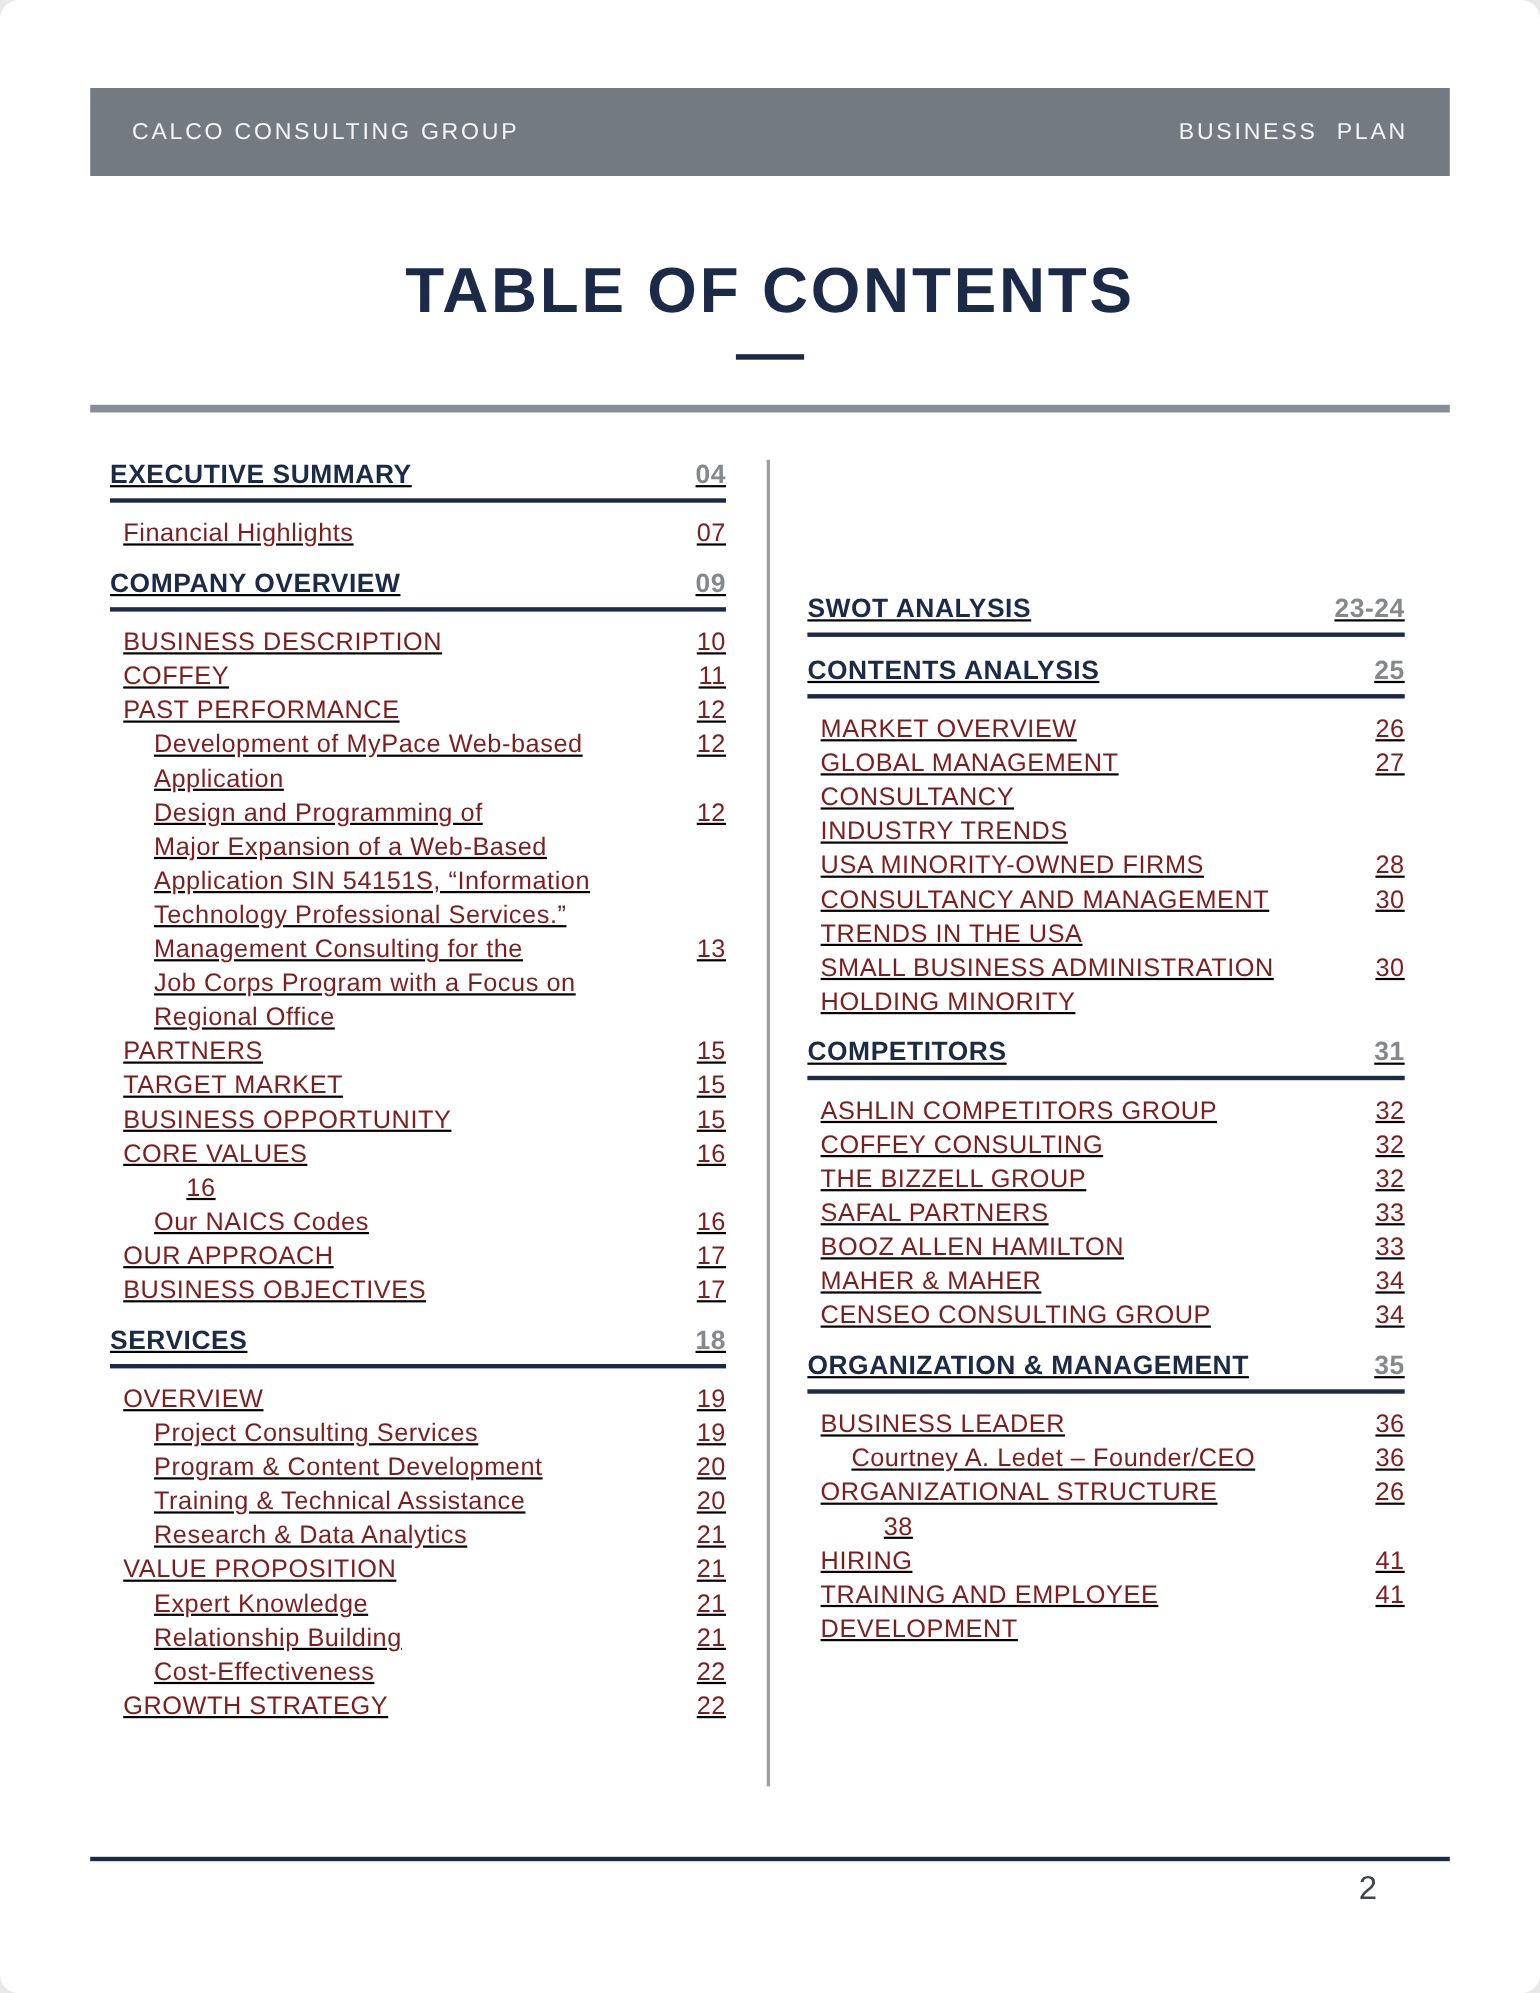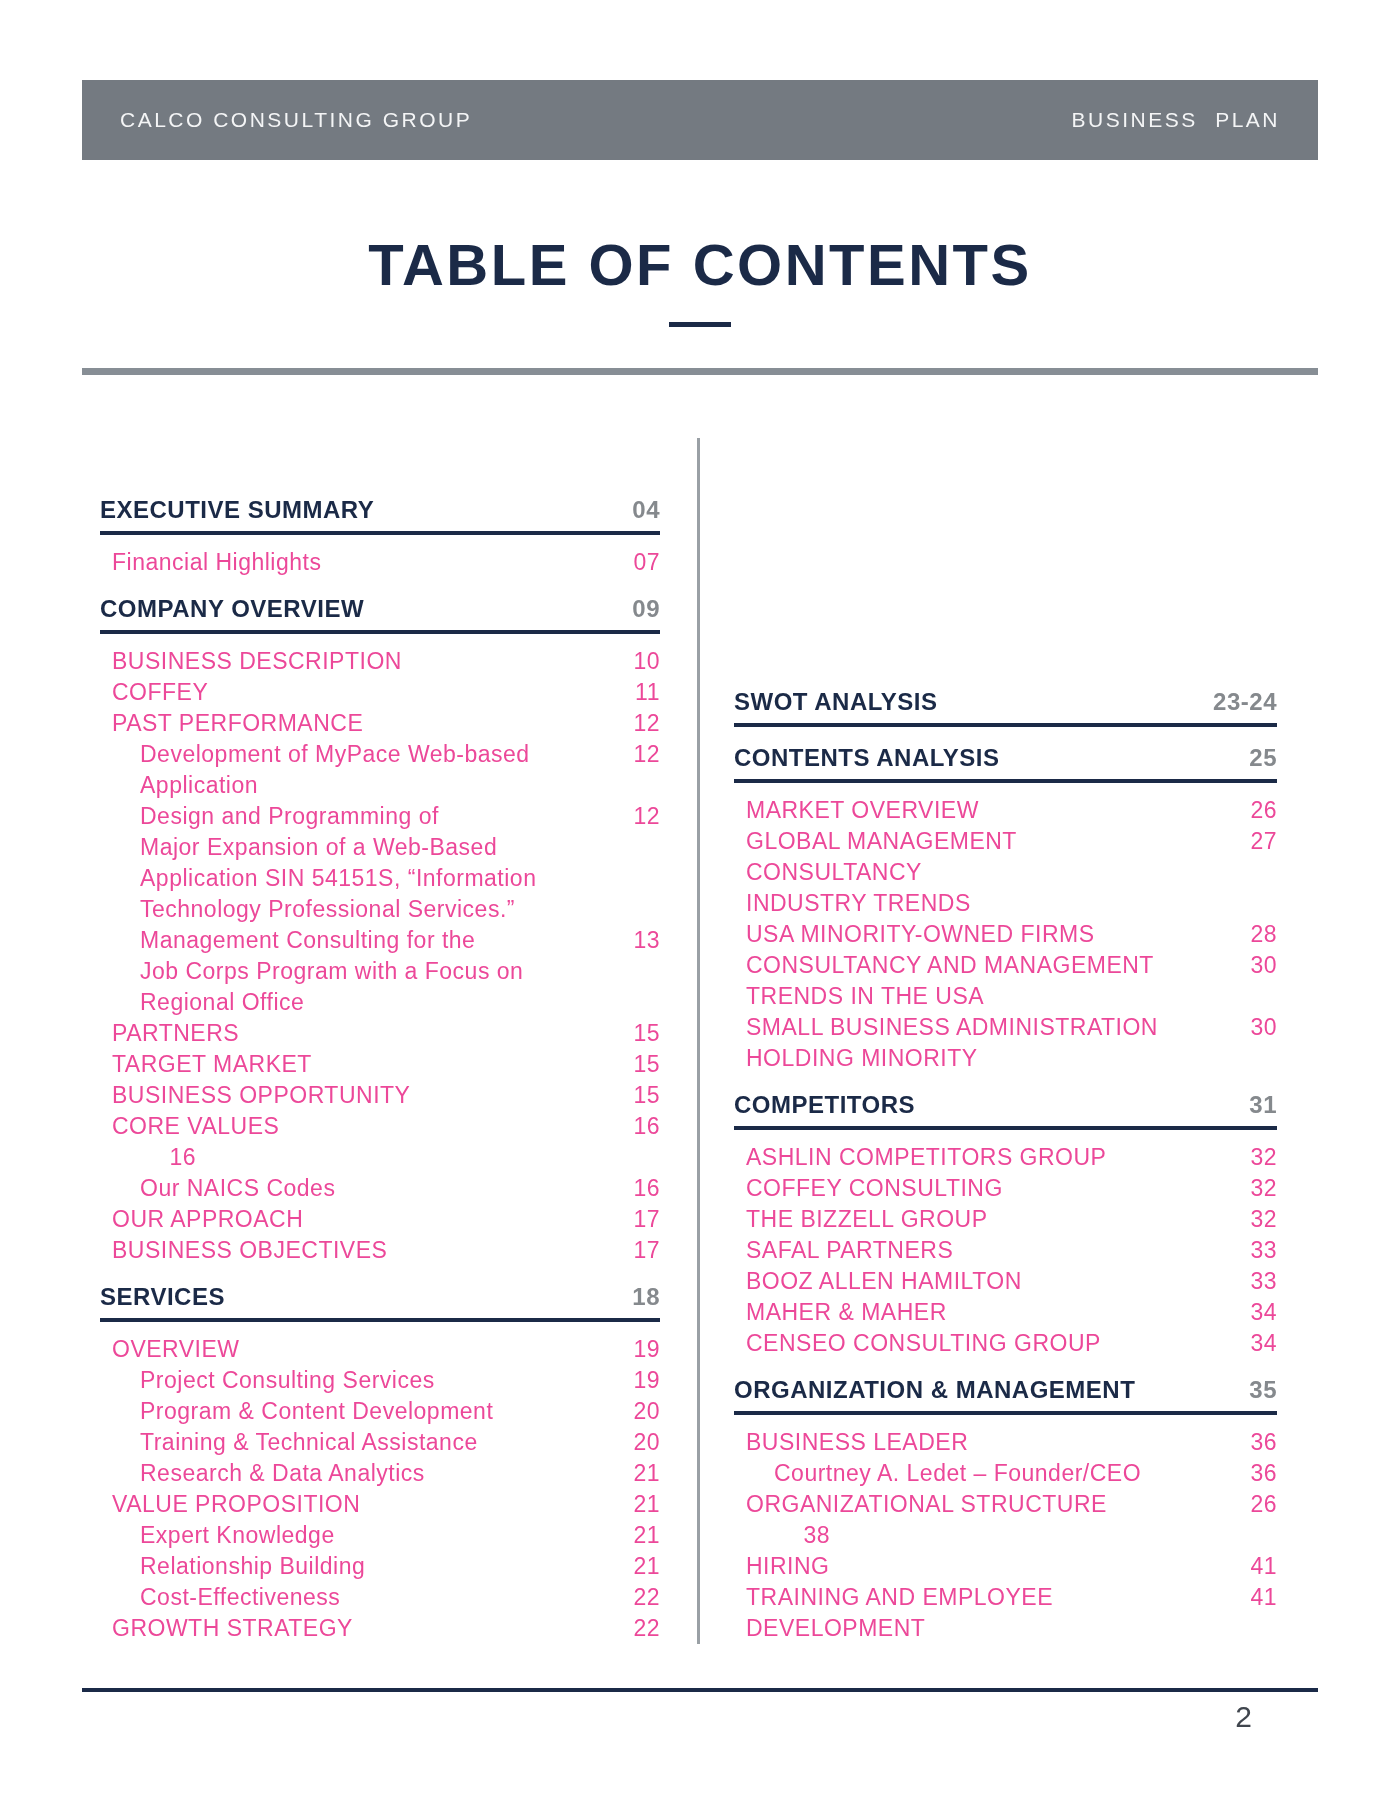--- a/index.html
+++ b/index.html
@@ -3,20 +3,21 @@
 <meta charset="utf-8">
 <style>
   html,body { margin:0; padding:0; background:#e8e8e8; }
   .page {
     position: relative;
     width: 1400px; height: 1812px;
     margin: 0 auto;
     background: #ffffff;
     font-family: "Liberation Sans", sans-serif;
     overflow: hidden;
+    border-radius: 17px;
   }
   
   .topbar {
     position: absolute; left: 82px; right: 82px; top: 80px; height: 80px;
     background: #747a81;
     display: flex; align-items: center; justify-content: space-between;
     color: #f4f5f6;
     font-size: 21px; letter-spacing: 2.5px;
   }
   .topbar .left-label { padding-left: 38px; }
@@ -37,37 +38,37 @@
   }
 
   
   .rule {
     position: absolute; top: 368px; left: 82px; right: 82px; height: 7px;
     background: #878e95;
   }
 
   
   .columns {
-    position: absolute; top: 438px; left: 100px; width: 1180px;
-    display: flex; align-items: flex-end;
+    position: absolute; top: 418px; left: 100px; width: 1180px;
+    display: flex; align-items: flex-start; text-decoration: underline;
   }
   .col { box-sizing: border-box; }
   .col-left  { width: 560px; }
   .col-right { width: 543px; padding-top: 122px; }
   .vdivider {
     width: 3px; height: 1206px;
     margin-left: 37px; margin-right: 34px;
     background: #9aa0a5; flex-shrink: 0;
   }
 
   
   .row {
     display: flex; align-items: flex-start;
     font-size: 23px; line-height: 31px;
-    color: #ec4899; letter-spacing: 0.5px;
+    color: #7f1d1d; letter-spacing: 0.5px;
   }
   .row .label { flex: 1 1 auto; white-space: pre-line; }
   .row .page-num { flex: 0 0 84px; text-align: right; }
 
   .row.section {
     font-size: 24px; font-weight: bold; color: #1b2a47;
     letter-spacing: 0.5px; line-height: 28px;
     border-bottom: 4px solid #1b2a47;
     padding-bottom: 7px;
     margin-top: 17px; margin-bottom: 12px;

